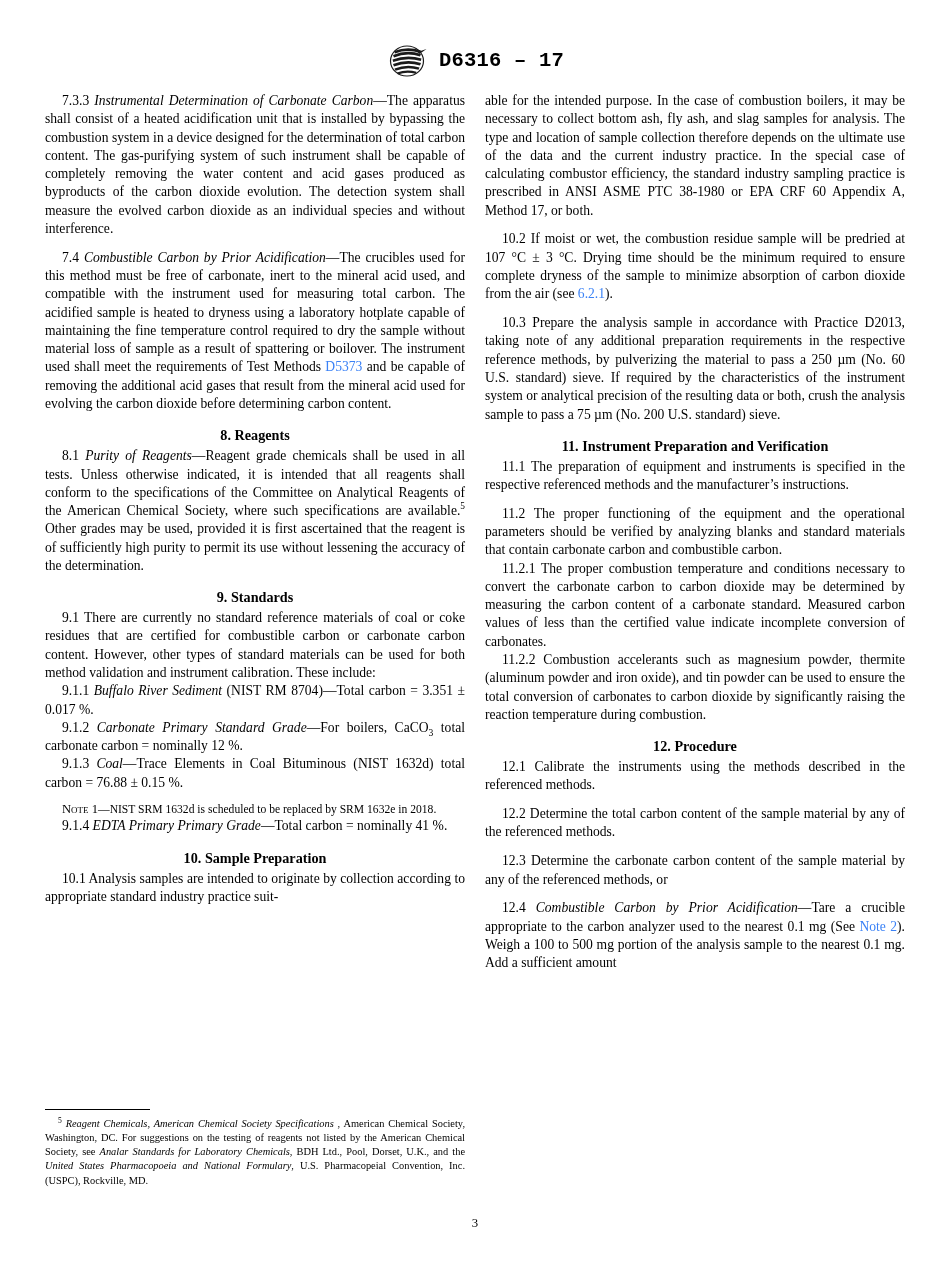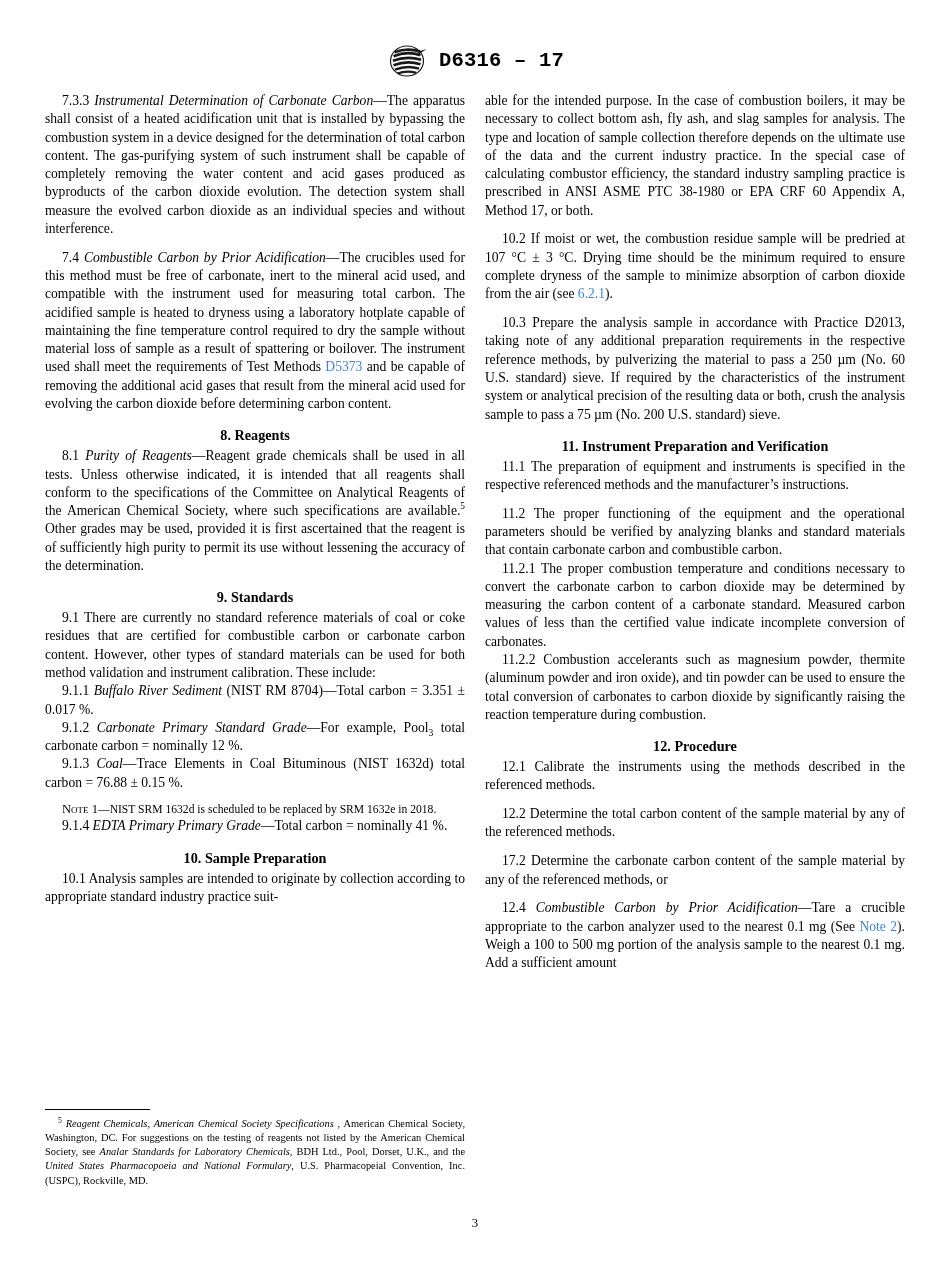--- a/index.html
+++ b/index.html
@@ -181,21 +181,21 @@
     <h2 class="section">8.  Reagents</h2>
 
     <p class="body"><span>8.1</span> <span class="it">Purity of Reagents</span><span>—</span><span>Reagent grade chemicals shall be used in all tests. Unless otherwise indicated, it is intended that all reagents shall conform to the specifications of the Committee on Analytical Reagents of the American Chemical Society, where such specifications are available.</span><span class="sup">5</span><span> Other grades may be used, provided it is first ascertained that the reagent is of sufficiently high purity to permit its use without lessening the accuracy of the determination.</span></p>
 
     <h2 class="section">9.  Standards</h2>
 
     <p class="body"><span>9.1</span> <span>There are currently no standard reference materials of coal or coke residues that are certified for combustible carbon or carbonate carbon content. However, other types of standard materials can be used for both method validation and instrument calibration. These include:</span></p>
 
     <p class="body"><span>9.1.1</span> <span class="it">Buffalo River Sediment</span> <span>(NIST RM 8704)—Total carbon = 3.351 ± 0.017 %.</span></p>
 
-    <p class="body"><span>9.1.2</span> <span class="it">Carbonate Primary Standard Grade</span><span>—</span><span>For example, Pool</span><span class="sub">3</span><span> total carbonate carbon = nominally 12 %.</span></p>
+    <p class="body"><span>9.1.2</span> <span class="it">Carbonate Primary Standard Grade</span><span>—</span><span>For boilers, CaCO</span><span class="sub">3</span><span> total carbonate carbon = nominally 12 %.</span></p>
 
     <p class="body"><span>9.1.3</span> <span class="it">Coal</span><span>—</span><span>Trace Elements in Coal Bituminous (NIST 1632d) total carbon = 76.88 ± 0.15 %.</span></p>
 
     <p class="note"><span class="note-label">Note 1</span><span>—</span><span>NIST SRM 1632d is scheduled to be replaced by SRM 1632e in 2018.</span></p>
 
     <p class="body"><span>9.1.4</span> <span class="it">EDTA Primary Primary Grade</span><span>—</span><span>Total carbon = nominally 41 %.</span></p>
 
     <h2 class="section">10.  Sample Preparation</h2>
 
     <p class="body"><span>10.1</span> <span>Analysis samples are intended to originate by collection according to appropriate standard industry practice suit-</span></p>
@@ -220,21 +220,21 @@
 
     <p class="body"><span>11.2.2</span> <span>Combustion accelerants such as magnesium powder, thermite (aluminum powder and iron oxide), and tin powder can be used to ensure the total conversion of carbonates to carbon dioxide by significantly raising the reaction temperature during combustion.</span></p>
 
     <h2 class="section">12.  Procedure</h2>
 
     <p class="body"><span>12.1</span> <span>Calibrate the instruments using the methods described in the referenced methods.</span></p>
 
 
     <p class="body gap"><span>12.2</span> <span>Determine the total carbon content of the sample material by any of the referenced methods.</span></p>
 
-    <p class="body gap"><span>17.2</span> <span>Determine the carbonate carbon content of the sample material by any of the referenced methods, or</span></p>
+    <p class="body gap"><span>12.3</span> <span>Determine the carbonate carbon content of the sample material by any of the referenced methods, or</span></p>
 
     <p class="body gap"><span>12.4</span> <span class="it">Combustible Carbon by Prior Acidification</span><span>—</span><span>Tare a crucible appropriate to the carbon analyzer used to the nearest 0.1 mg (See </span><span class="link">Note 2</span><span>). Weigh a 100 to 500 mg portion of the analysis sample to the nearest 0.1 mg. Add a sufficient amount</span></p>
   </div>
 
   <div class="footnote-wrap">
     <div class="footnote-rule"></div>
     <p class="footnote"><span class="sup">5</span> <span class="it">Reagent Chemicals, American Chemical Society Specifications</span><span> , American Chemical Society, Washington, DC. For suggestions on the testing of reagents not listed by the American Chemical Society, see </span><span class="it">Analar Standards for Laboratory Chemicals</span><span>, BDH Ltd., Pool, Dorset, U.K., and the </span><span class="it">United States Pharmacopoeia and National Formulary</span><span>, U.S. Pharmacopeial Convention, Inc. (USPC), Rockville, MD.</span></p>
   </div>
 
   <div class="page-number">3</div>

